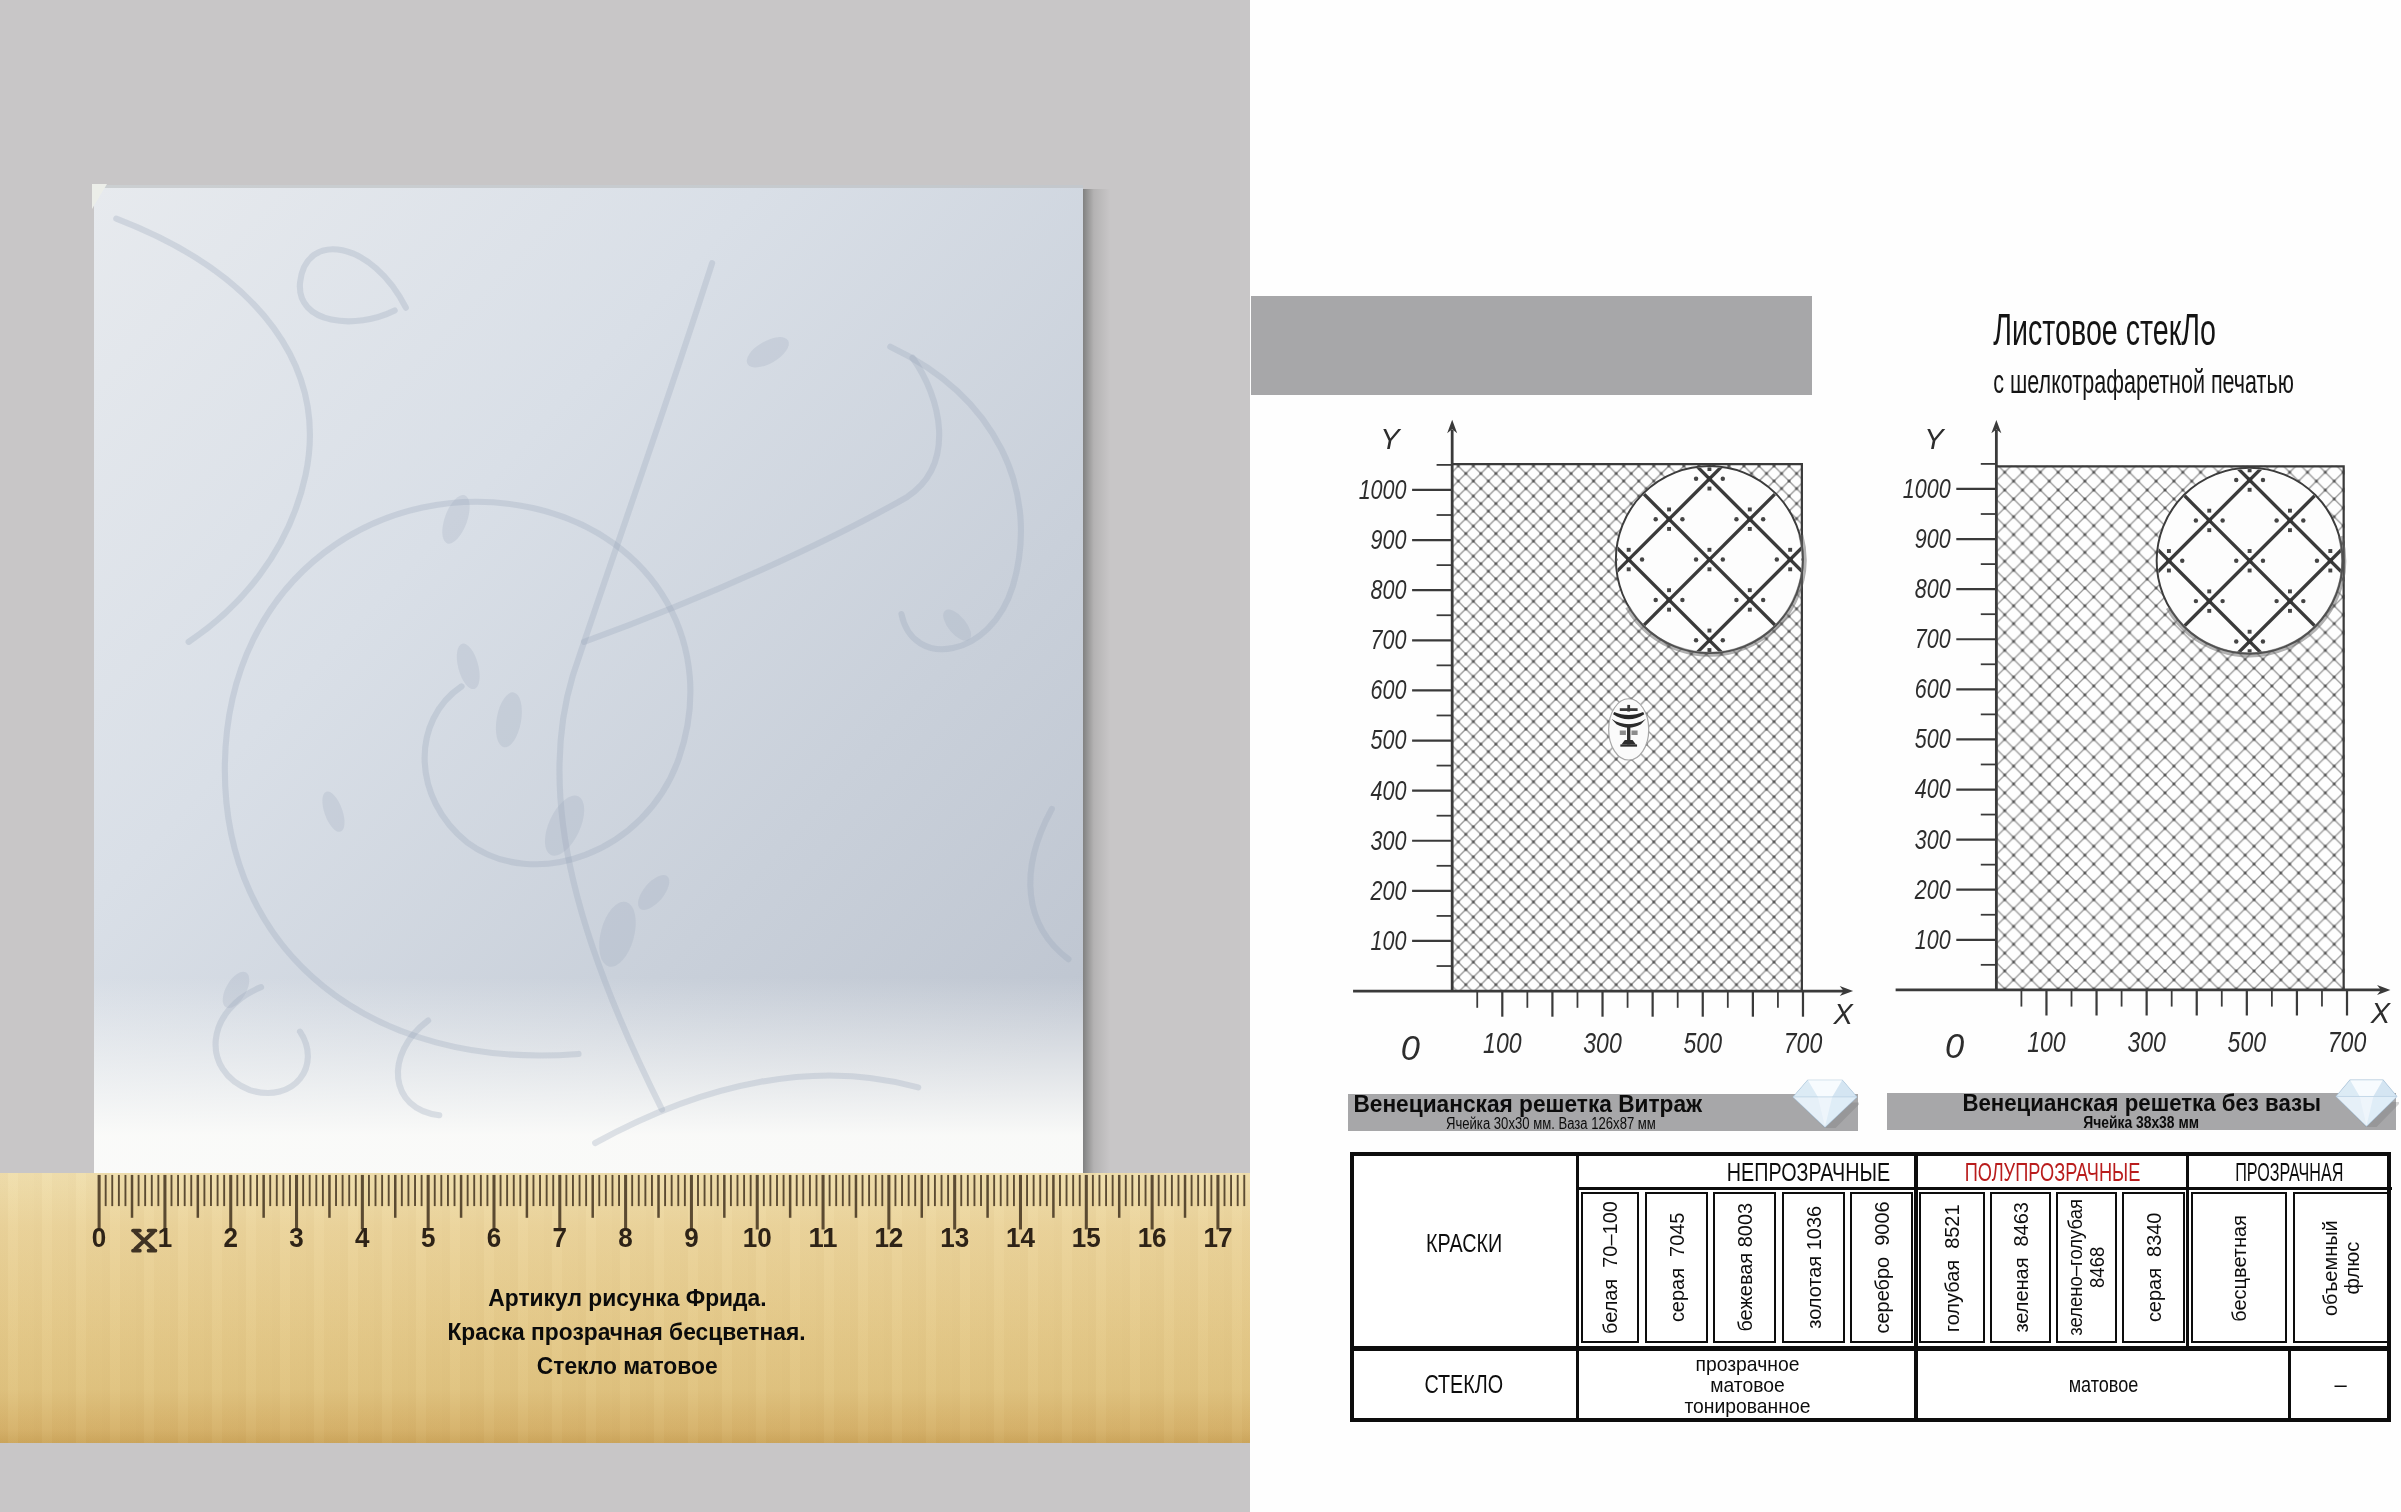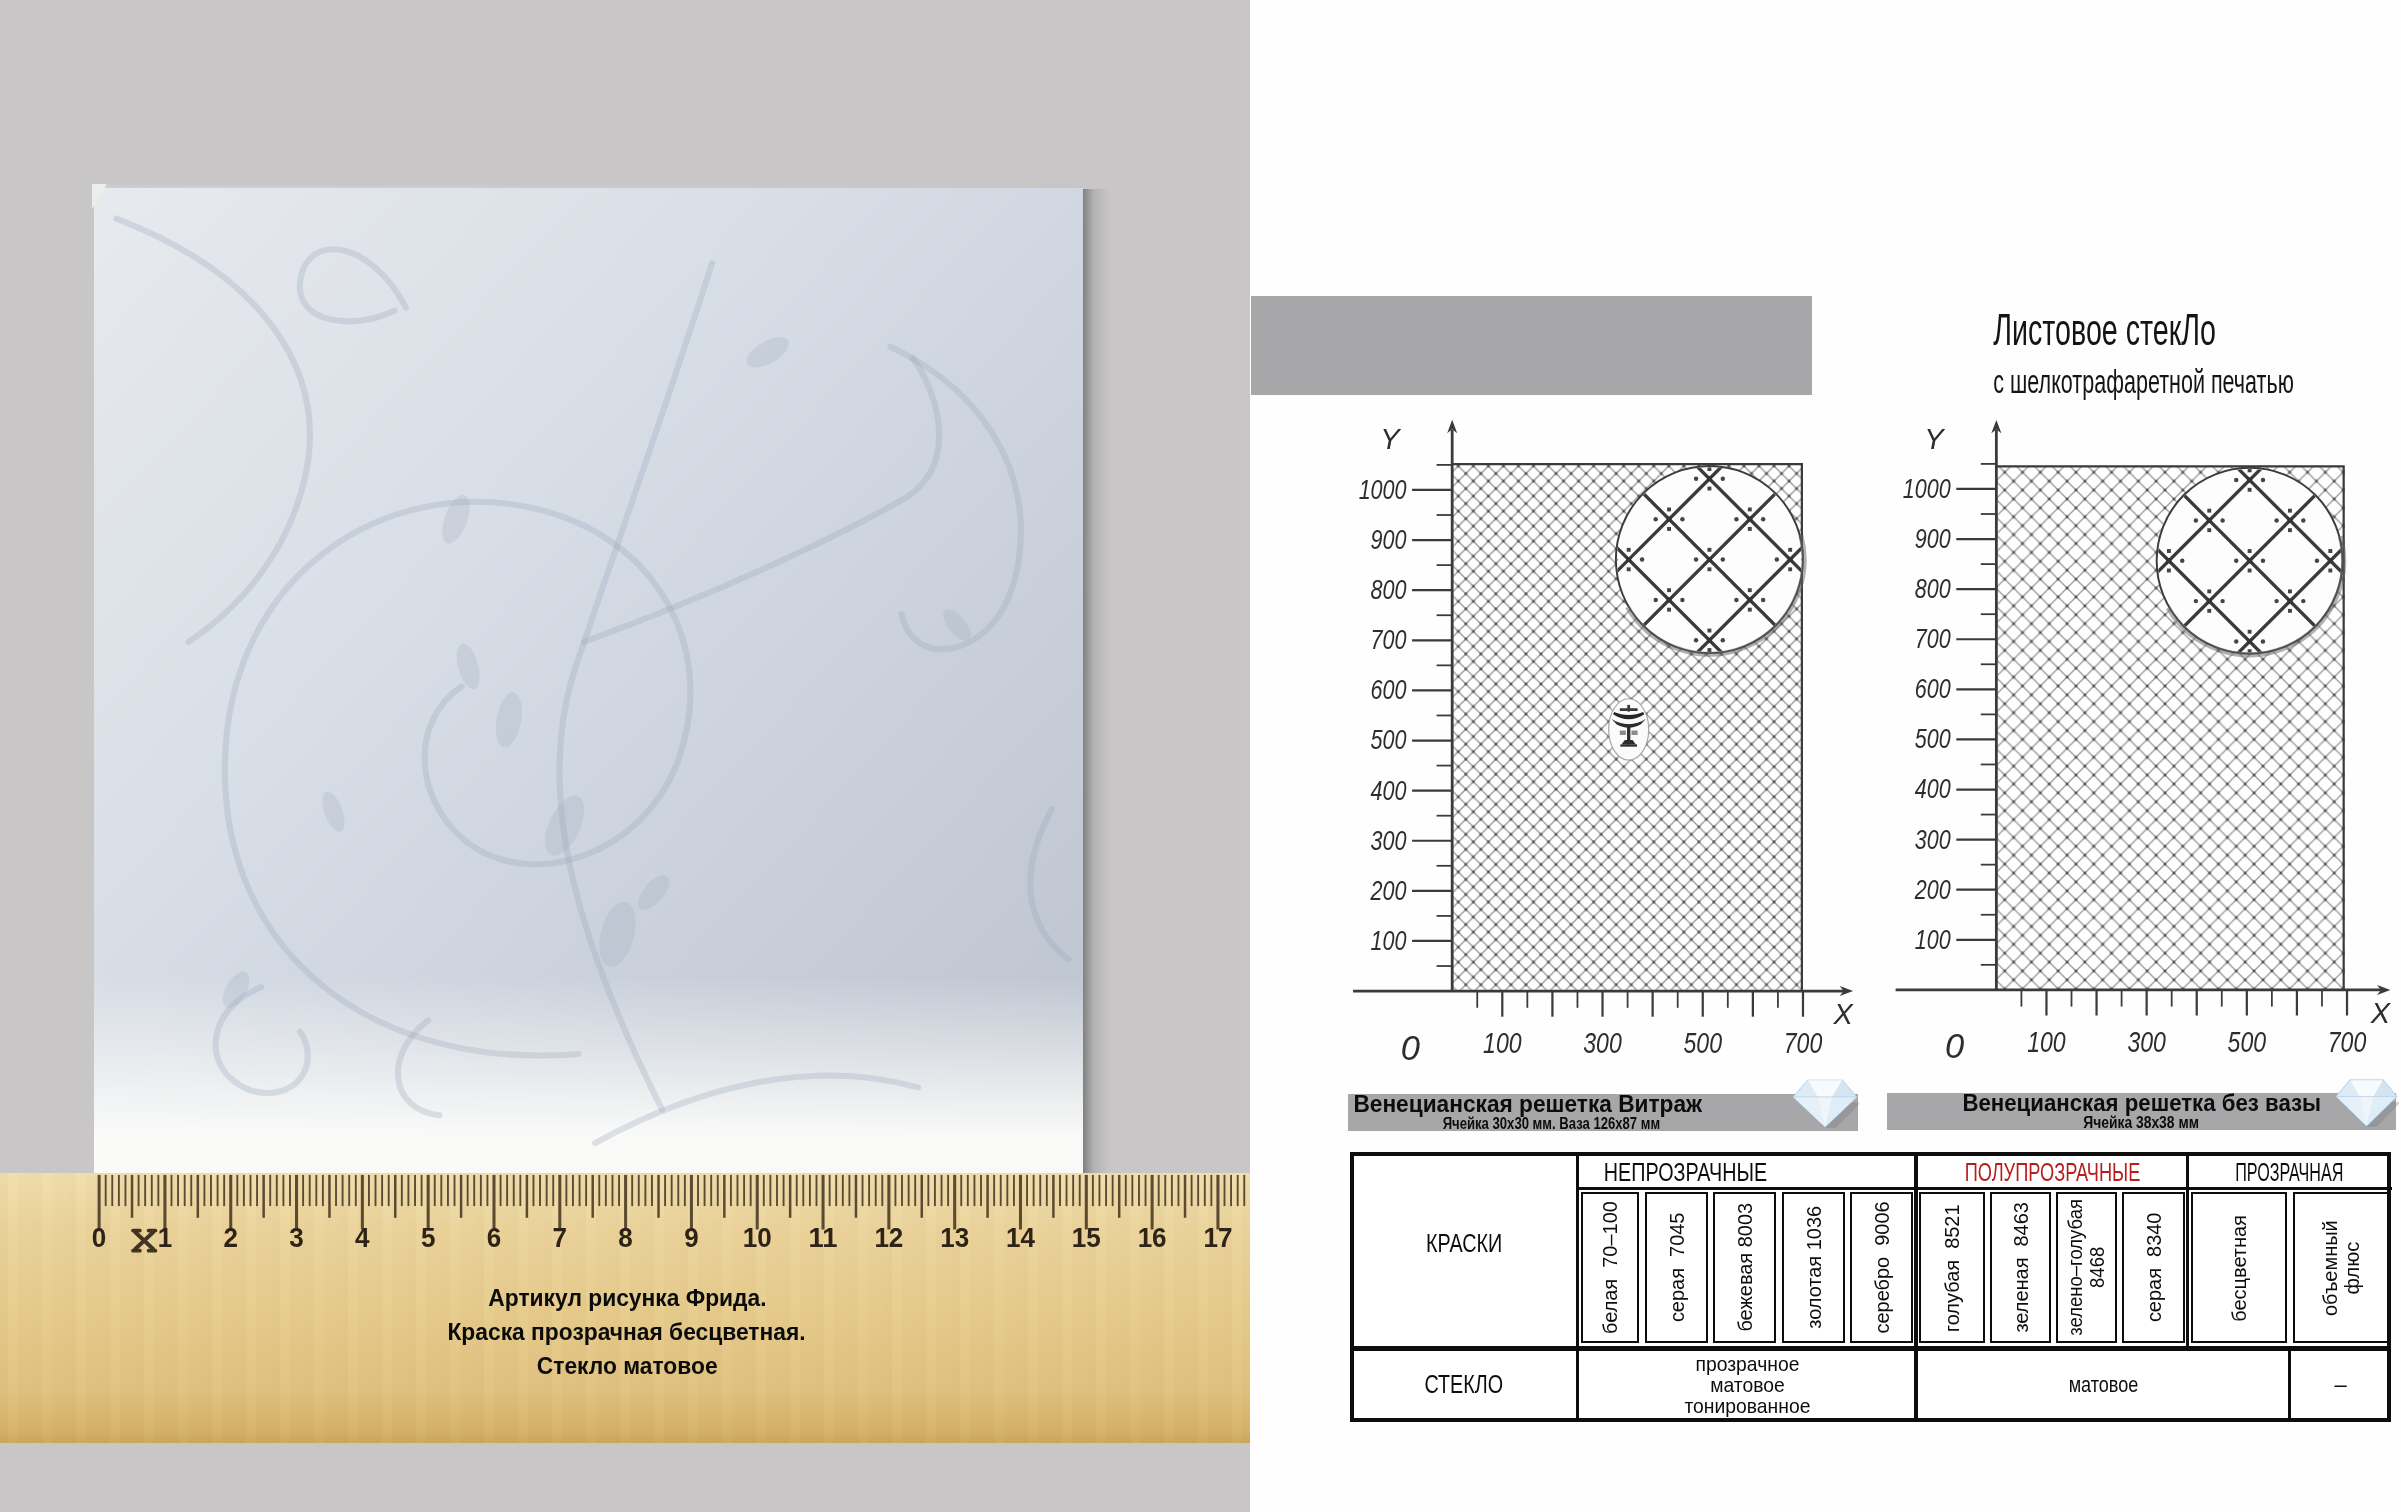--- a/index.html
+++ b/index.html
@@ -593,21 +593,21 @@
 <text x="3855.0" y="1890" text-anchor="middle" font-style="italic" font-size="52" fill="#2d2d2d" textLength="69" lengthAdjust="spacingAndGlyphs">300</text>
 <text x="4035.0" y="1890" text-anchor="middle" font-style="italic" font-size="52" fill="#2d2d2d" textLength="69" lengthAdjust="spacingAndGlyphs">500</text>
 <text x="4215.0" y="1890" text-anchor="middle" font-style="italic" font-size="52" fill="#2d2d2d" textLength="69" lengthAdjust="spacingAndGlyphs">700</text>
 <text x="3473" y="806" text-anchor="middle" font-style="italic" font-size="52" fill="#2d2d2d">Y</text>
 <text x="4275" y="1838" text-anchor="middle" font-style="italic" font-size="52" fill="#2d2d2d">X</text>
 <text x="3510" y="1901" text-anchor="middle" font-style="italic" font-size="62" fill="#2d2d2d">0</text>
 </svg>
 
 <div class="abs" style="left:1348px;top:1094px;width:510px;height:37px;background:#a7a7a9"></div>
 <div class="abs" style="left:1348px;top:1092px;width:510px;text-align:left;font-weight:bold;font-size:23.4px;line-height:24.5px;color:#0c0c0c"><span style="display:inline-block;transform:scaleX(0.97);white-space:nowrap">Венецианская решетка Витраж</span></div>
-<div class="abs" style="left:1348px;top:1115px;width:406px;text-align:center;font-weight:bold;font-size:15.6px;color:#0c0c0c"><span style="display:inline-block;transform:scaleX(0.84);white-space:nowrap">Ячейка 30х30 мм. Ваза 126х87 мм</span></div>
+<div class="abs" style="left:1348px;top:1115px;width:406px;text-align:center;font-weight:normal;font-size:15.6px;color:#0c0c0c"><span style="display:inline-block;transform:scaleX(0.84);white-space:nowrap">Ячейка 30х30 мм. Ваза 126х87 мм</span></div>
 
 <svg style="position:absolute;left:1791px;top:1078px" width="68" height="50" viewBox="0 0 122 90">
       <polygon points="14.0,44.0 126.0,44.0 74.0,96.0 66.0,96.0" fill="rgba(115,115,115,0.30)"></polygon>
       <polygon points="30.0,4.0 92.0,4.0 118.0,34.0 61.0,88.0 4.0,34.0" fill="#e9f2fa" stroke="#a8c2d8" stroke-width="2"></polygon>
       <polygon points="30.0,4.0 92.0,4.0 74.0,34.0 48.0,34.0" fill="#f7fbfe"></polygon>
       <polygon points="92.0,4.0 118.0,34.0 74.0,34.0" fill="#d4e5f2"></polygon>
       <polygon points="30.0,4.0 4.0,34.0 48.0,34.0" fill="#dcebf5"></polygon>
       <polygon points="48.0,34.0 74.0,34.0 61.0,88.0" fill="#eef5fb"></polygon>
       <polygon points="74.0,34.0 118.0,34.0 61.0,88.0" fill="#dfedf7"></polygon>
       <polygon points="4.0,34.0 48.0,34.0 61.0,88.0" fill="#e6f0f8"></polygon>
@@ -639,21 +639,21 @@
 <div style="position:absolute;left:1350px;top:1346px;width:1041px;height:4.5px;background:#0d0d0d"></div>
 
 <div style="position:absolute;left:1350px;top:1348px;width:228px;height:73px;display:flex;align-items:center;justify-content:center;font-size:26px;color:#0d0d0d;">
       <span style="display:inline-block;transform:scaleX(0.76);white-space:nowrap">СТЕКЛО</span>
     </div>
 
 <div style="position:absolute;left:1350px;top:1152px;width:228px;height:197px;display:flex;align-items:center;justify-content:center;font-size:26px;color:#0d0d0d;padding-bottom:14.5px;box-sizing:border-box;">
       <span style="display:inline-block;transform:scaleX(0.76);white-space:nowrap">КРАСКИ</span>
     </div>
 
-<div style="position:absolute;left:1578px;top:1155px;width:338px;height:34px;display:flex;align-items:center;justify-content:flex-start;font-size:26px;color:#0d0d0d;">
+<div style="position:absolute;left:1578px;top:1155px;width:338px;height:34px;display:flex;align-items:center;justify-content:flex-end;font-size:26px;color:#0d0d0d;">
       <span style="display:inline-block;transform:scaleX(0.76);white-space:nowrap">НЕПРОЗРАЧНЫЕ</span>
     </div>
 
 <div style="position:absolute;left:1916px;top:1155px;width:272px;height:34px;display:flex;align-items:center;justify-content:center;font-size:26px;color:#b91c1c;">
       <span style="display:inline-block;transform:scaleX(0.70);white-space:nowrap">ПОЛУПРОЗРАЧНЫЕ</span>
     </div>
 
 <div style="position:absolute;left:2188px;top:1155px;width:203px;height:34px;display:flex;align-items:center;justify-content:center;font-size:26px;color:#0d0d0d;">
       <span style="display:inline-block;transform:scaleX(0.62);white-space:nowrap">ПРОЗРАЧНАЯ</span>
     </div>

